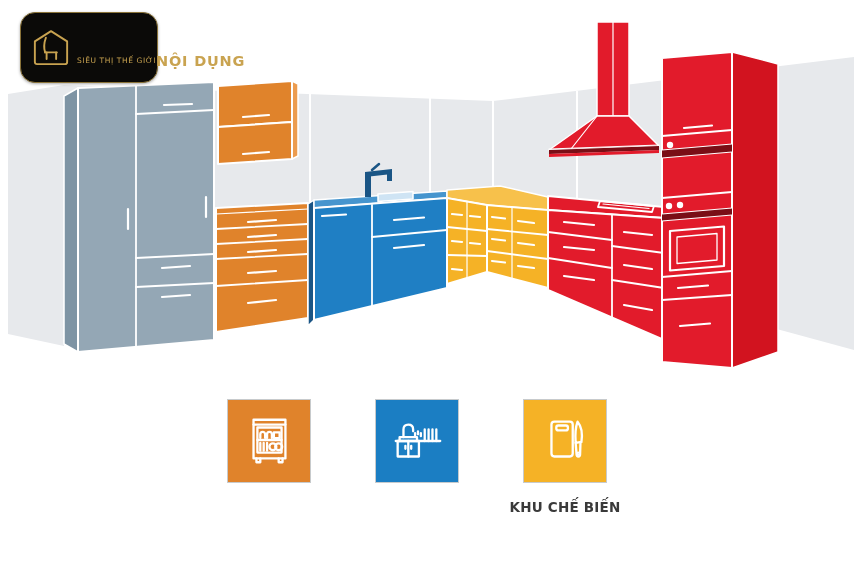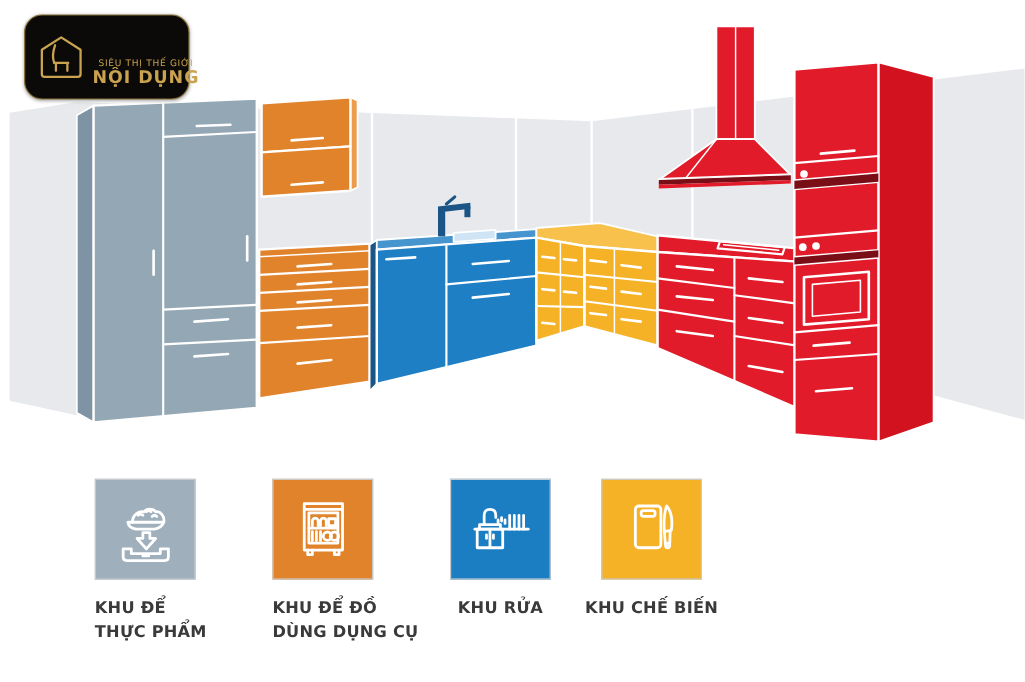--- a/index.html
+++ b/index.html
@@ -19,21 +19,21 @@
   .ln{stroke:#fff;stroke-width:1.8;fill:none;stroke-linecap:round;}
   .lnt{stroke:#fff;stroke-width:1.2;fill:none;stroke-linecap:round;}
   .hd{stroke:#fff;stroke-width:2.2;fill:none;stroke-linecap:round;}
   .wfill{fill:#fff;}
   
   .logo{position:absolute;left:20px;top:12px;width:138px;height:71px;background:var(--logo_bg);
         border:1px solid #8a7339;border-radius:15px;display:flex;align-items:center;gap:4px;
         padding:0 8px;box-sizing:border-box;box-shadow:0 1px 3px rgba(0,0,0,.35);}
   .logo-icon{flex:0 0 44px;height:50px;}
   .logo-icon path{stroke:var(--logo_gold);fill:none;stroke-width:2.6;stroke-linecap:round;stroke-linejoin:round;}
-  .logo-text{display:flex;flex-direction:column;align-items:center;line-height:1.15;color:var(--logo_gold);margin-top:28px;}
+  .logo-text{display:flex;align-items:center;line-height:1.15;color:var(--logo_gold);margin-top:28px;}
   .logo-tagline{font-size:7.5px;letter-spacing:.6px;white-space:nowrap;}
   .logo-brand{font-size:14.5px;font-weight:bold;letter-spacing:.8px;white-space:nowrap;}
   
   .zone{position:absolute;top:399px;width:84px;}
   .tile{width:84px;height:84px;border:1px solid #c7cacc;box-sizing:border-box;
         display:flex;align-items:center;justify-content:center;}
   .ticon{stroke:#fff;fill:none;stroke-width:2.4;stroke-linecap:round;stroke-linejoin:round;}
   .lbl{margin-top:14px;font-size:13.5px;font-weight:bold;line-height:20px;color:var(--label);
        letter-spacing:.2px;white-space:nowrap;}
   .zone.center .lbl{width:220px;margin-left:-68px;text-align:center;}
@@ -187,78 +187,54 @@
       <path d="M23,16 q-4,11 -1,20"></path>
       <path d="M22,36 h16"></path>
       <path d="M24,36 v9 M37,36 v9"></path>
     </svg>
     <div class="logo-text">
       <div class="logo-tagline">SIÊU THỊ THẾ GIỚI</div>
       <div class="logo-brand">NỘI DỤNG</div>
     </div>
   </div>
 
-  <div class="zone" style="left:79px">
-    <div class="tile" style="background: rgb(159, 175, 188);">
-      <svg class="ticon" width="58" height="58" viewBox="0 0 60 60">
-        <path d="M19,24 c0,-7 6,-10 10,-9 c2,-3 8,-3 10,0 c4,-1 8,4 7,9"></path>
-        <path d="M24,18 q2,-2 4,0 M31,15 q2,-2 4,0 M36,19 q2,-2 4,0"></path>
-        <path d="M15,24 h31 q-2,5 -8,6 h-16 q-6,-1 -7,-6 z"></path>
-        <path d="M28,33 v5 h-5 l8,9 8,-9 h-5 v-5 z"></path>
-        <path d="M11,47 h7 v4 h25 v-4 h7 v7 q0,3 -3,3 h-33 q-3,0 -3,-3 z"></path>
-        <path d="M28,53 h5"></path>
-      </svg>
-    </div>
-    <div class="lbl">
-      <div>KHU ĐỂ</div>
-      <div>THỰC PHẨM</div>
-    </div>
-  </div>
 
   <div class="zone" style="left:227px">
     <div class="tile" style="background: rgb(224, 131, 43);">
       <svg class="ticon" width="58" height="58" viewBox="0 0 60 60">
         <rect x="14" y="8" width="33" height="40"></rect>
         <path d="M14,13 h33"></path>
         <rect x="18" y="16" width="25" height="26"></rect>
         <path d="M18,29 h25"></path>
         <path d="M21,27 v-4 a2.5,2.5 0 0 1 5,0 v4 M28,27 v-4 a2.5,2.5 0 0 1 5,0 v4"></path>
         <rect x="35" y="21" width="6" height="6"></rect>
         <path d="M21,40 v-8 M24.5,40 v-8 M28,40 v-8"></path>
         <circle cx="34" cy="36" r="3.6"></circle>
         <circle cx="40" cy="36" r="3.6"></circle>
         <path d="M17,48 v4 h4 v-4 M40,48 v4 h4 v-4"></path>
       </svg>
     </div>
-    <div class="lbl">
-      <div>KHU ĐỂ ĐỒ</div>
-      <div>DÙNG DỤNG CỤ</div>
-    </div>
   </div>
 
   <div class="zone center" style="left:375px">
     <div class="tile" style="background: rgb(27, 126, 195);">
       <svg class="ticon" width="58" height="58" viewBox="0 0 60 60">
         <path d="M16,26 v-8 q0,-5 5,-5 q5,0 5,5 v2"></path>
         <path d="M28,22 v3 M31,20 v3 M34,22 v3"></path>
         <path d="M12,30 v-4 h18 v4"></path>
         <path d="M8,30 h46"></path>
         <rect x="10" y="30" width="22" height="16"></rect>
         <path d="M21,30 v16"></path>
         <path d="M18,35 v3 M24,35 v3"></path>
         <path d="M38,30 v-12 M42,30 v-12 M46,30 v-12 M50,30 v-12"></path>
       </svg>
     </div>
-    <div class="lbl">
-      <div>KHU RỬA</div>
-      <div></div>
-    </div>
-  </div>
-
-  <div class="zone center" style="left:501px">
+  </div>
+
+  <div class="zone center" style="left:523px">
     <div class="tile" style="background: rgb(245, 178, 38);">
       <svg class="ticon" width="58" height="58" viewBox="0 0 60 60">
         <rect x="16" y="10" width="22" height="36" rx="3"></rect>
         <rect x="21" y="14" width="12" height="5" rx="2"></rect>
         <path d="M43,10 q6,7 4,21 l-6,1 q-1,-14 2,-22 z"></path>
         <path d="M41,32 l1,12 q0,2 1.8,2 q1.8,0 1.8,-2 l0.4,-12"></path>
         <circle cx="43.6" cy="43" r="0.9"></circle>
       </svg>
     </div>
     <div class="lbl">

